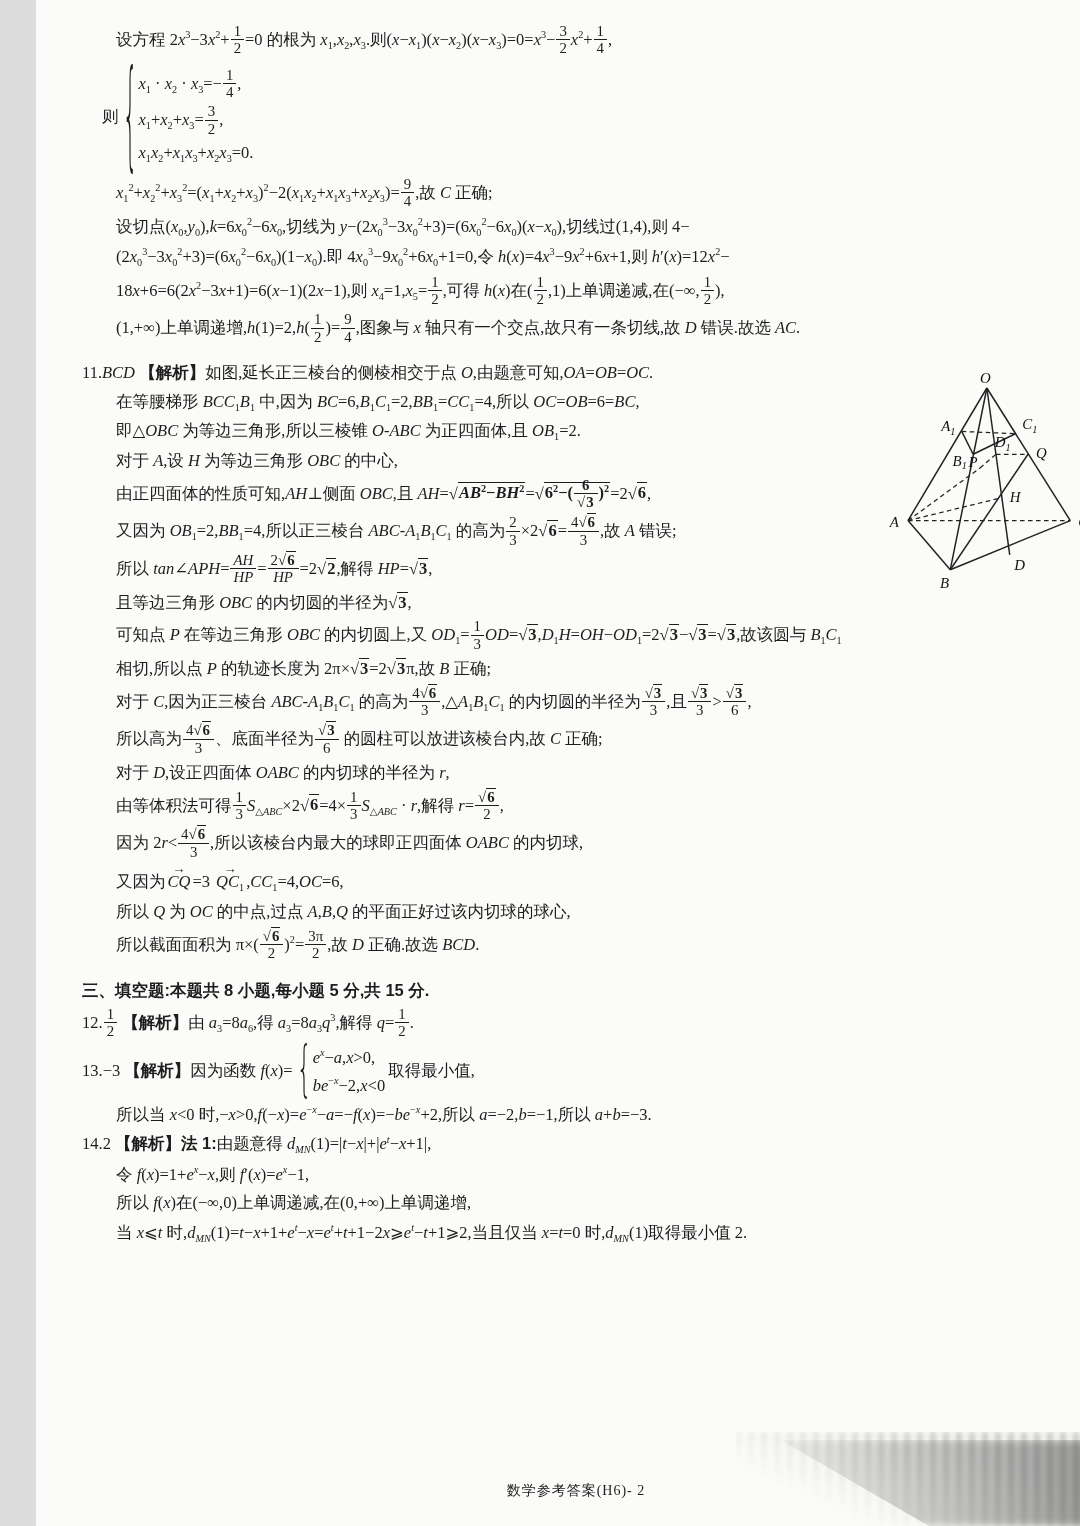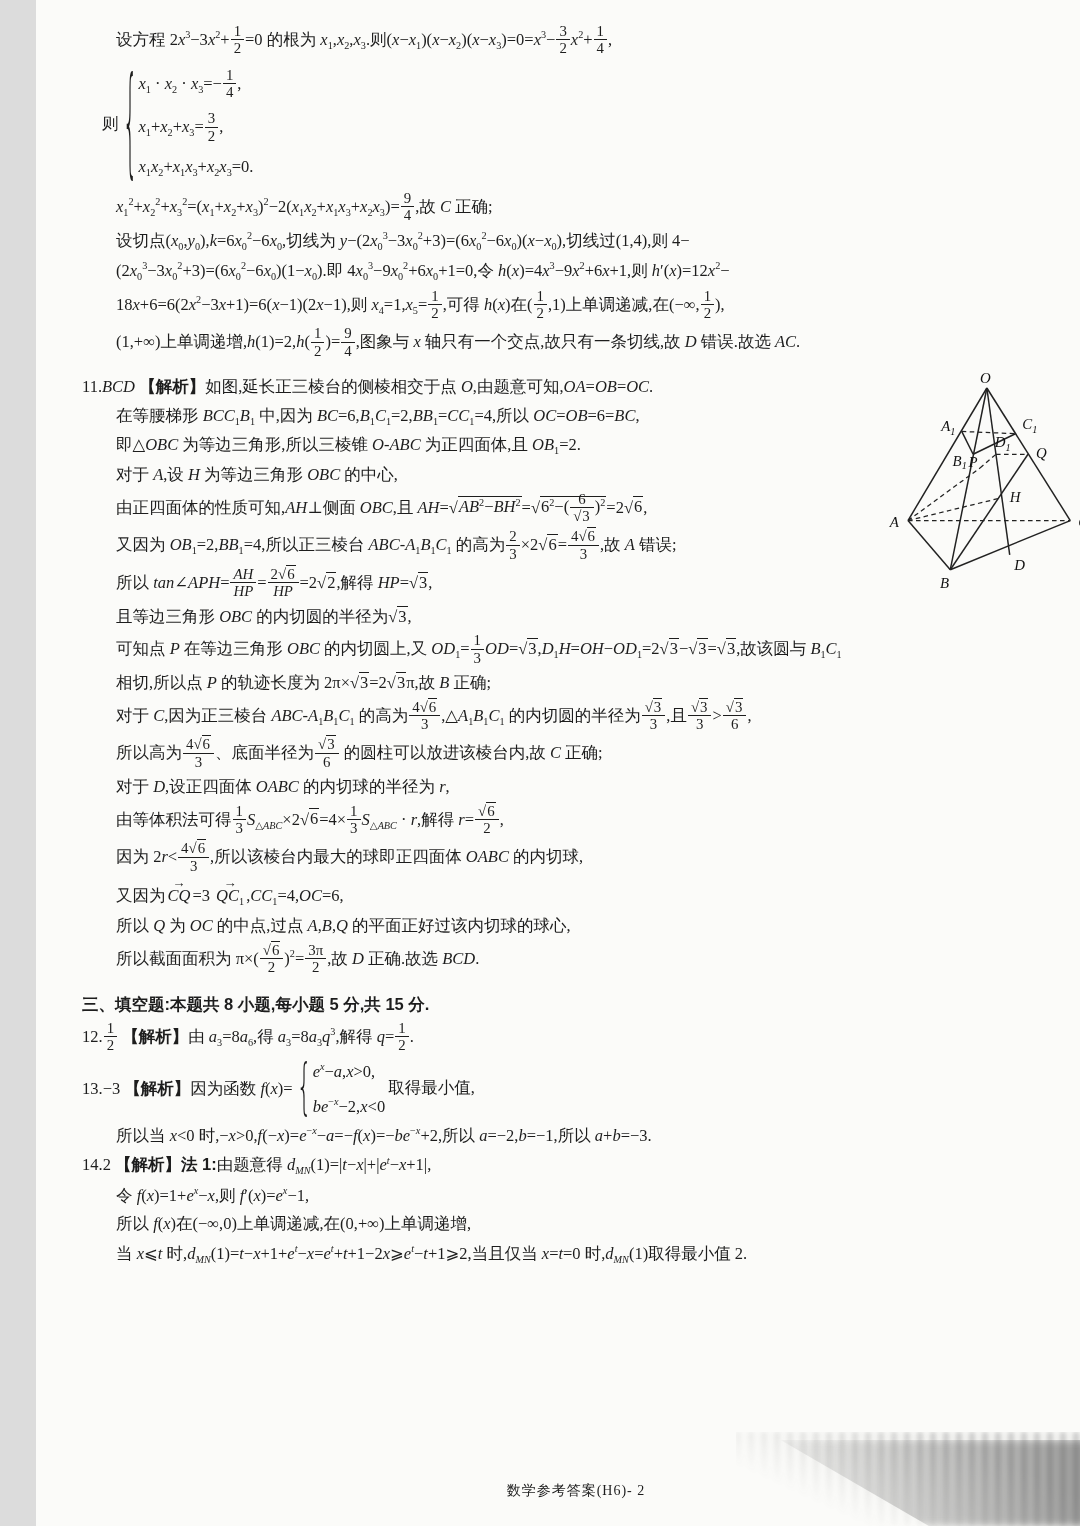--- a/index.html
+++ b/index.html
@@ -14,28 +14,28 @@
   .sys{margin:10px 0 10px 20px;}
   .csline{display:flex;align-items:center;gap:3px;}
   i{font-family:"Liberation Serif","DejaVu Serif",serif;}
   sup,sub{font-size:0.62em;}
   b{font-family:"Liberation Sans","DejaVu Sans",sans-serif;}
   .fr{display:inline-flex;flex-direction:column;text-align:center;vertical-align:middle;
       line-height:1.1;font-size:0.9em;padding:0 1px;transform:translateY(-1px);}
   .fr>span{padding:0 3px;}
   .fr>span:last-child{border-top:1.4px solid #1d1d1d;}
   .sq{white-space:nowrap;}
-  .ov{border-top:1.4px solid #1d1d1d;padding:0 1px;}
+  .ov{border-top:1.4px solid #1d1d1d;padding:0 1px;font-weight:bold;}
   .vec{display:inline-block;position:relative;padding:0 2px;margin-top:5px;}
   .vec::before{content:"→";position:absolute;top:-0.85em;left:50%;transform:translateX(-50%);font-size:0.8em;}
   .cs{position:relative;display:inline-flex;align-items:center;vertical-align:middle;padding-left:17px;}
   .cs::before{content:"{";position:absolute;left:0;top:50%;
       transform:translateY(-54%) scale(0.9,var(--sy,2.2));transform-origin:center;
       font-size:26px;font-weight:300;font-family:"DejaVu Sans",sans-serif;}
-  .cl{display:inline-flex;flex-direction:column;gap:10px;text-align:left;}
+  .cl{display:inline-flex;flex-direction:column;gap:3px;text-align:left;}
   .figure{position:absolute;left:848px;top:372px;width:208px;height:224px;}
   .figure svg{width:100%;height:100%;}
   .figure line{stroke:#222;stroke-width:1.3;fill:none;}
   .figure line.dash{stroke-dasharray:4 3;stroke-width:1.1;}
   .figure text{font-style:italic;font-size:13px;fill:#111;
       font-family:"Liberation Serif","DejaVu Serif",serif;}
   .footer{position:absolute;bottom:26px;left:0;width:100%;text-align:center;
       font-size:14px;letter-spacing:1px;}
   .smear{position:absolute;left:700px;top:1432px;width:380px;height:94px;
       background:repeating-linear-gradient(90deg,rgba(60,60,60,.34) 0 4px,rgba(60,60,60,.04) 4px 13px);

